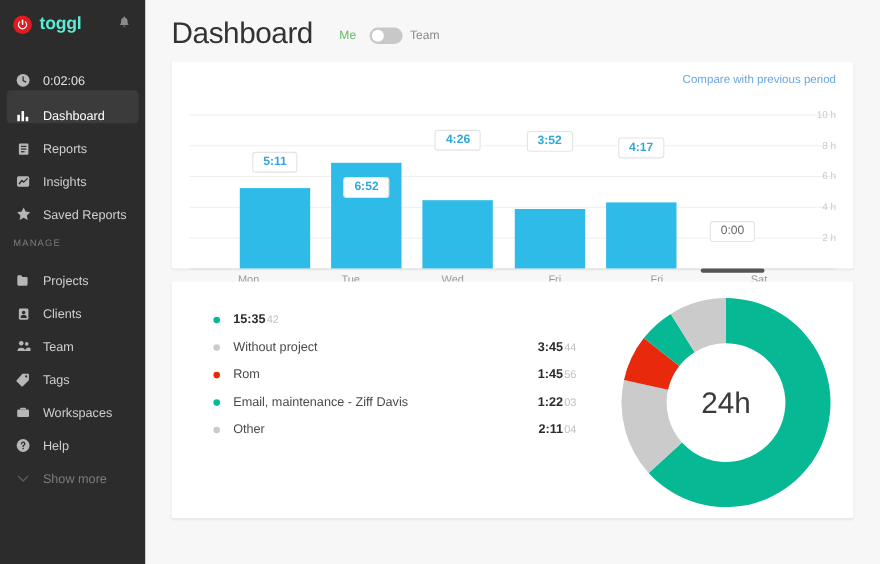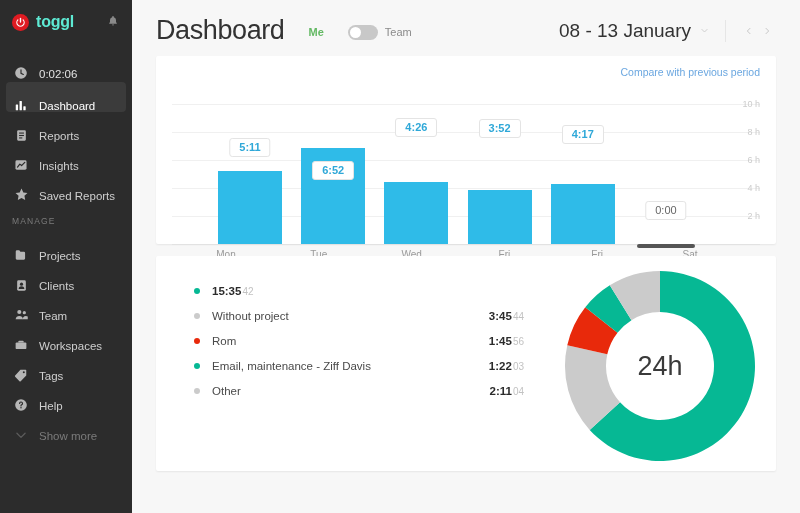--- a/index.html
+++ b/index.html
@@ -69,21 +69,21 @@
     height: 56px; display: flex; align-items: center;
     padding-top: 4px;
   }
   .page-title {
     font-size: 27px; color: #333333; font-weight: normal;
     letter-spacing: -0.4px;
   }
   .scope-toggle {
     display: flex; align-items: center; margin-left: 24px; margin-top: 4px;
   }
-  .scope-me { color: #64b964; font-size: 11px; font-weight: bold; margin-right: 24px; }
+  .scope-me { color: #64b964; font-size: 11px; font-weight: normal; margin-right: 12px; }
   .scope-team { color: #8b8b8b; font-size: 11px; margin-left: 7px; }
   .switch {
     width: 30px; height: 15px; border-radius: 8px;
     background: #c8c8c8; position: relative;
   }
   .switch .knob {
     position: absolute; left: 2px; top: 2px;
     width: 11px; height: 11px; border-radius: 50%;
     background: #ffffff;
   }
@@ -288,35 +288,35 @@
             <path d="M2.6 19.5a6 6 0 0 1 11.8 0z"></path>
             <path d="M14 19.5a5 5 0 0 1 8-4.2v4.2z"></path>
           </svg>
         </span>
         <span>Team</span>
       </div>
 
       <div class="nav-item">
         <span class="ico">
           <svg width="14" height="14" viewBox="0 0 24 24" fill="#cfcfcf">
+            <path d="M11 3H20a1 1 0 0 1 1 1v9l-9.5 9.5a1.5 1.5 0 0 1-2.1 0l-7.4-7.4a1.5 1.5 0 0 1 0-2.1z"></path>
+            <circle cx="16.8" cy="7.2" r="1.7" fill="#2c2c2c"></circle>
+          </svg>
+        </span>
+        <span>Tags</span>
+      </div>
+
+      <div class="nav-item">
+        <span class="ico">
+          <svg width="14" height="14" viewBox="0 0 24 24" fill="#cfcfcf">
             <path d="M9 4.5h6a1.6 1.6 0 0 1 1.6 1.6V7.5h-9.2V6.1A1.6 1.6 0 0 1 9 4.5z"></path>
             <rect x="2.8" y="7.5" width="18.4" height="11.5" rx="2"></rect>
           </svg>
         </span>
         <span>Workspaces</span>
-      </div>
-
-      <div class="nav-item">
-        <span class="ico">
-          <svg width="14" height="14" viewBox="0 0 24 24" fill="#cfcfcf">
-            <path d="M11 3H20a1 1 0 0 1 1 1v9l-9.5 9.5a1.5 1.5 0 0 1-2.1 0l-7.4-7.4a1.5 1.5 0 0 1 0-2.1z"></path>
-            <circle cx="16.8" cy="7.2" r="1.7" fill="#2c2c2c"></circle>
-          </svg>
-        </span>
-        <span>Tags</span>
       </div>
 
       <div class="nav-item">
         <span class="ico">
           <svg width="14" height="14" viewBox="0 0 24 24" fill="#cfcfcf">
             <circle cx="12" cy="12" r="10"></circle>
             <path d="M9.6 9.3a2.5 2.5 0 1 1 3.4 2.4c-.7.3-1 .8-1 1.6v.4" stroke="#2c2c2c" stroke-width="2" fill="none" stroke-linecap="round"></path>
             <circle cx="12" cy="16.8" r="1.25" fill="#2c2c2c"></circle>
           </svg>
         </span>
@@ -341,39 +341,20 @@
       <h1 class="page-title">Dashboard</h1>
 
       <div class="scope-toggle">
         <span class="scope-me">Me</span>
         <span class="switch">
           <span class="knob"></span>
         </span>
         <span class="scope-team">Team</span>
       </div>
 
-      <div class="daterange">
-        <span class="daterange-label">08 - 13 January</span>
-        <span class="chev">
-          <svg width="9" height="9" viewBox="0 0 24 24" fill="none" stroke="#cccccc" stroke-width="2.5" stroke-linecap="round" stroke-linejoin="round">
-            <path d="M5 9l7 7 7-7"></path>
-          </svg>
-        </span>
-        <span class="vdiv"></span>
-        <span class="navbtn">
-          <svg width="8" height="12" viewBox="0 0 24 24" fill="none" stroke="#c8c8c8" stroke-width="3" stroke-linecap="round" stroke-linejoin="round">
-            <path d="M15 4l-8 8 8 8"></path>
-          </svg>
-        </span>
-        <span class="navbtn">
-          <svg width="8" height="12" viewBox="0 0 24 24" fill="none" stroke="#c8c8c8" stroke-width="3" stroke-linecap="round" stroke-linejoin="round">
-            <path d="M9 4l8 8-8 8"></path>
-          </svg>
-        </span>
-      </div>
     </div>
 
     <section class="card chart-card">
       <span class="compare-link">Compare with previous period</span>
 
       <div class="plot">
 
         <div id="grid-layer">
             <div class="gridline" style="top: 14px;"></div>
             <div class="gridline" style="top: 42px;"></div>

